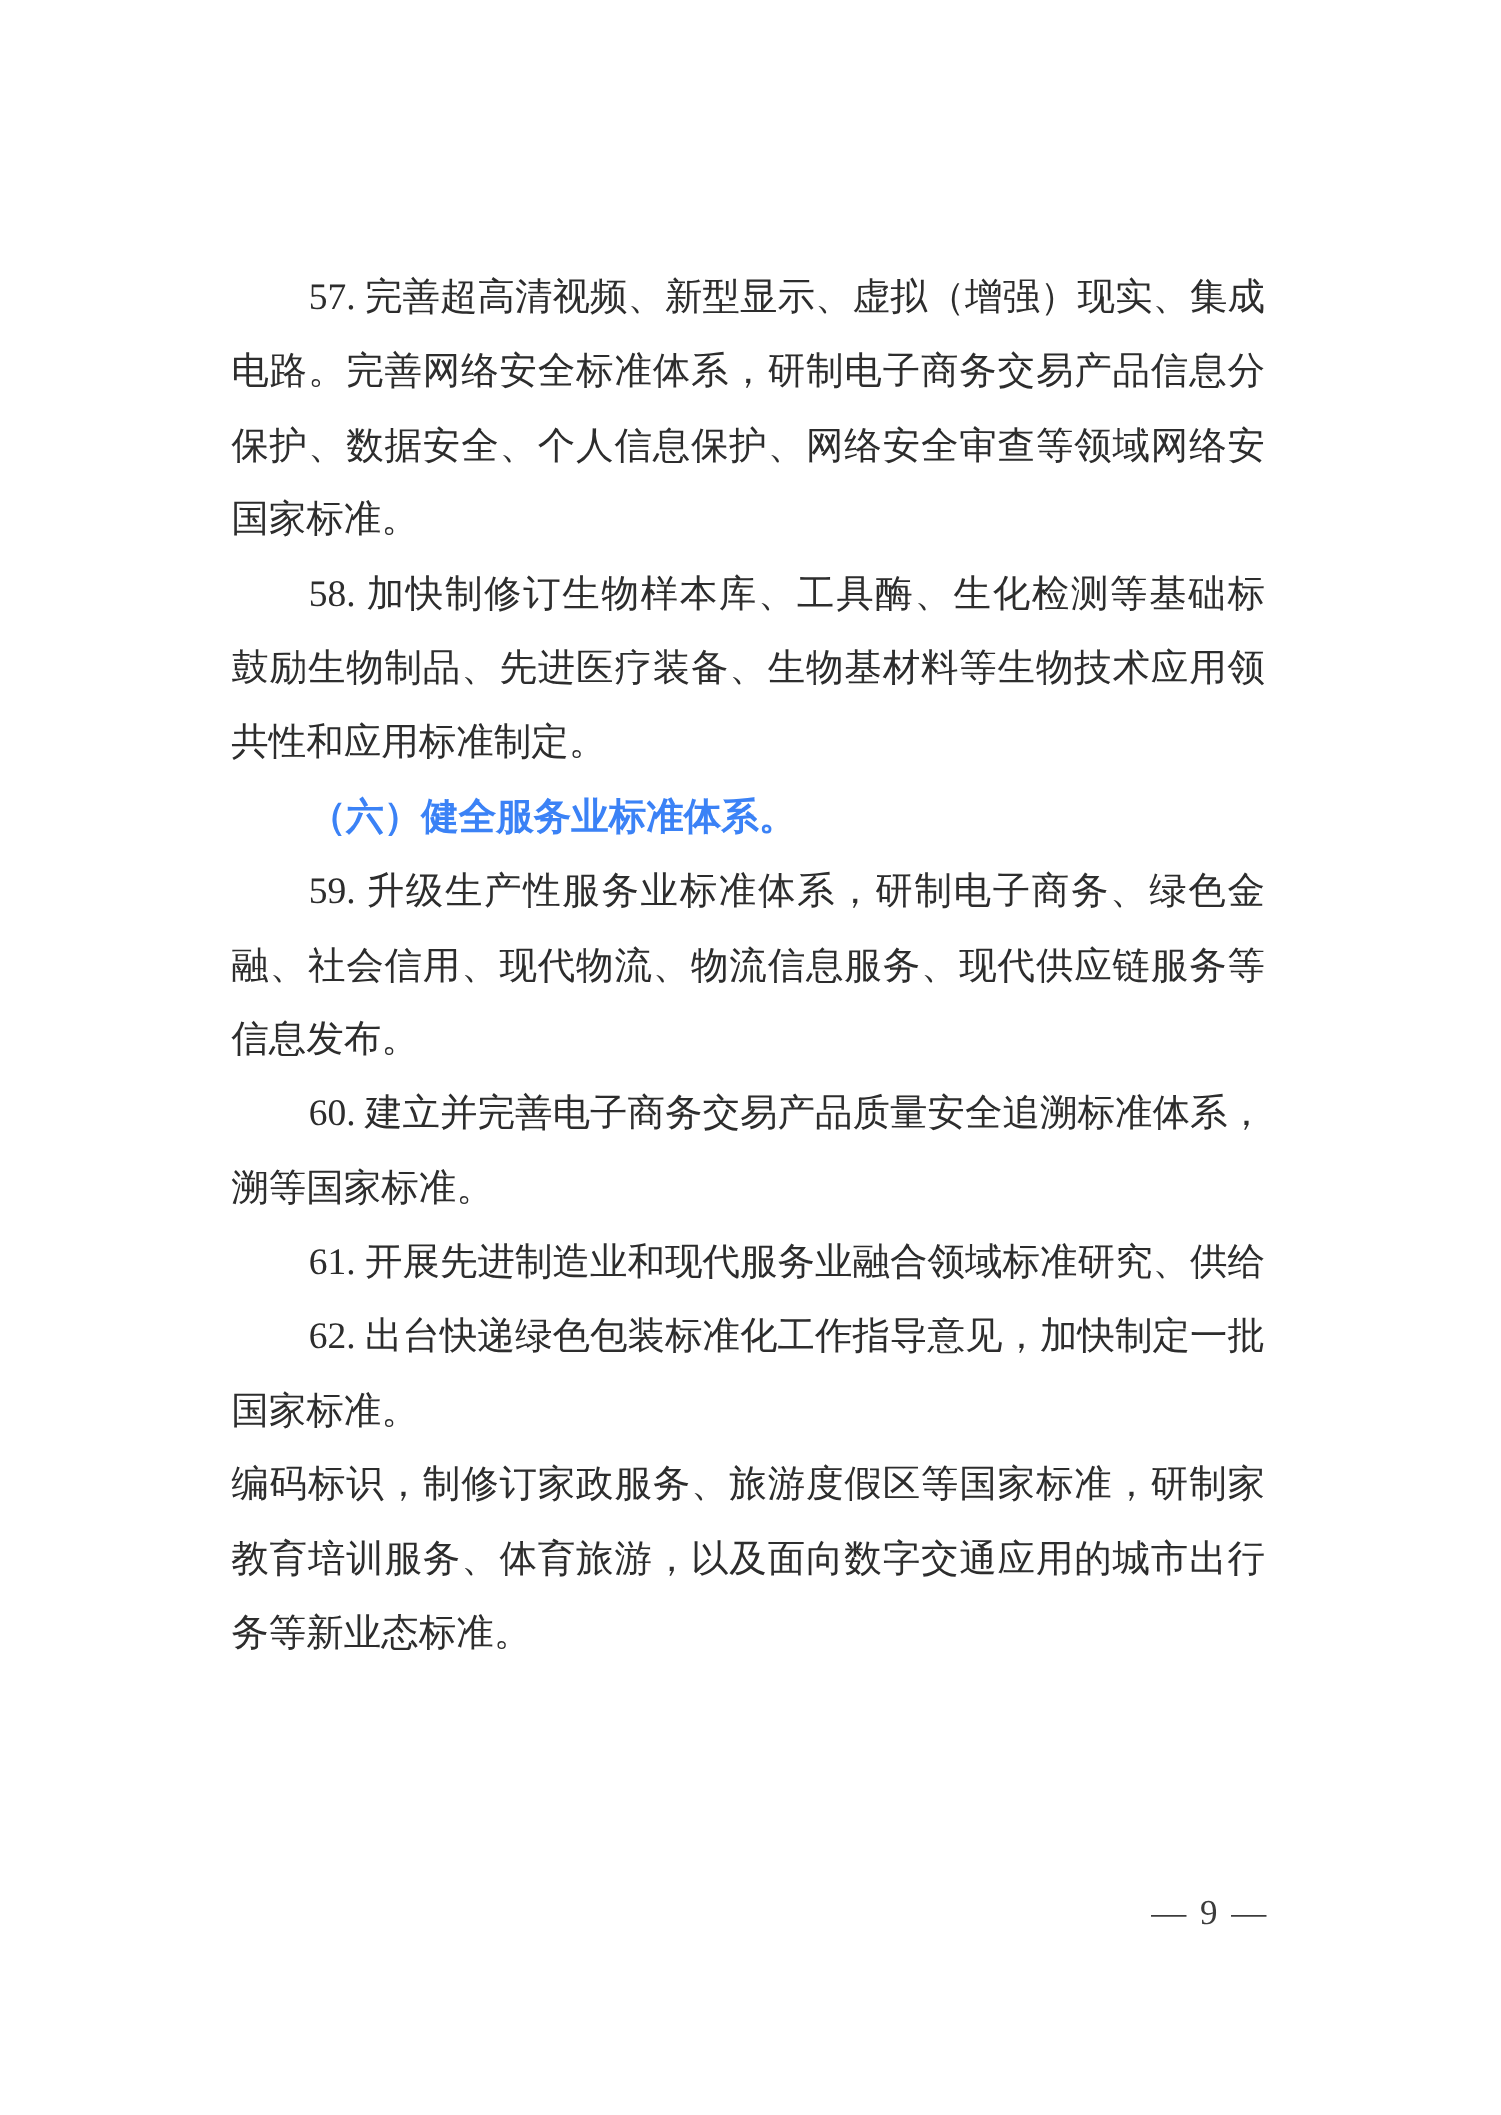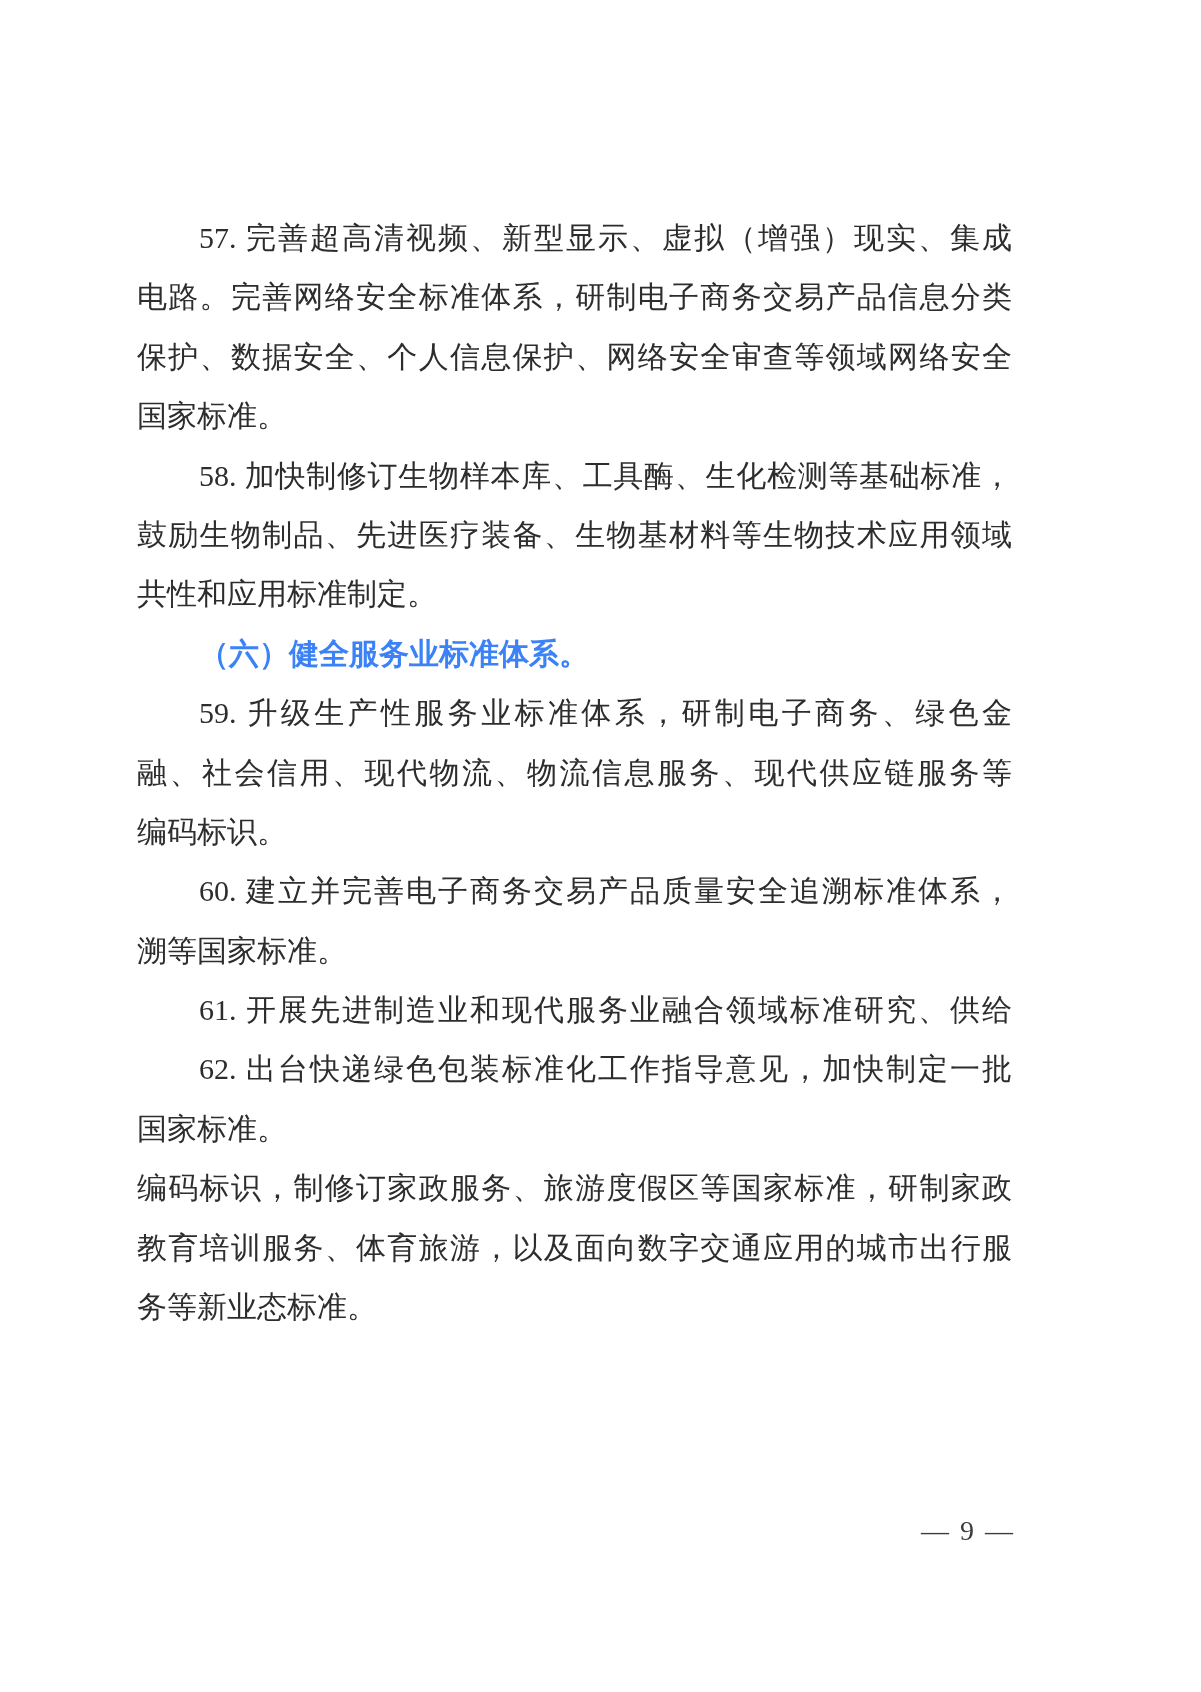--- a/index.html
+++ b/index.html
@@ -27,20 +27,21 @@
     margin: 0;
     padding: 0;
   }
   .line {
     height: 59.4px;
     line-height: 59.4px;
     text-align: justify;
     text-align-last: justify;
     overflow: hidden;
     white-space: normal;
+    margin-left: 48px;
   }
   .line.first {
     text-indent: 62px;
   }
   .line.last {
     text-align-last: left;
   }
   .paragraph.heading .line {
     font-weight: bold;
     color: #3b82f6;
@@ -72,21 +73,21 @@
         <div class="line first">58. 加快制修订生物样本库、工具酶、生化检测等基础标准，</div>
         <div class="line">鼓励生物制品、先进医疗装备、生物基材料等生物技术应用领域</div>
         <div class="line last">共性和应用标准制定。</div>
       </div>
       <div class="paragraph heading">
         <div class="line first last">（六）健全服务业标准体系。</div>
       </div>
       <div class="paragraph">
         <div class="line first">59. 升级生产性服务业标准体系，研制电子商务、绿色金</div>
         <div class="line">融、社会信用、现代物流、物流信息服务、现代供应链服务等</div>
-        <div class="line last">编码标识。</div>
+        <div class="line last">信息发布。</div>
       </div>
       <div class="paragraph">
         <div class="line first">60. 建立并完善电子商务交易产品质量安全追溯标准体系，</div>
         <div class="line last">溯等国家标准。</div>
       </div>
       <div class="paragraph">
         <div class="line first">61. 开展先进制造业和现代服务业融合领域标准研究、供给</div>
       </div>
       <div class="paragraph">
         <div class="line first">62. 出台快递绿色包装标准化工作指导意见，加快制定一批</div>

